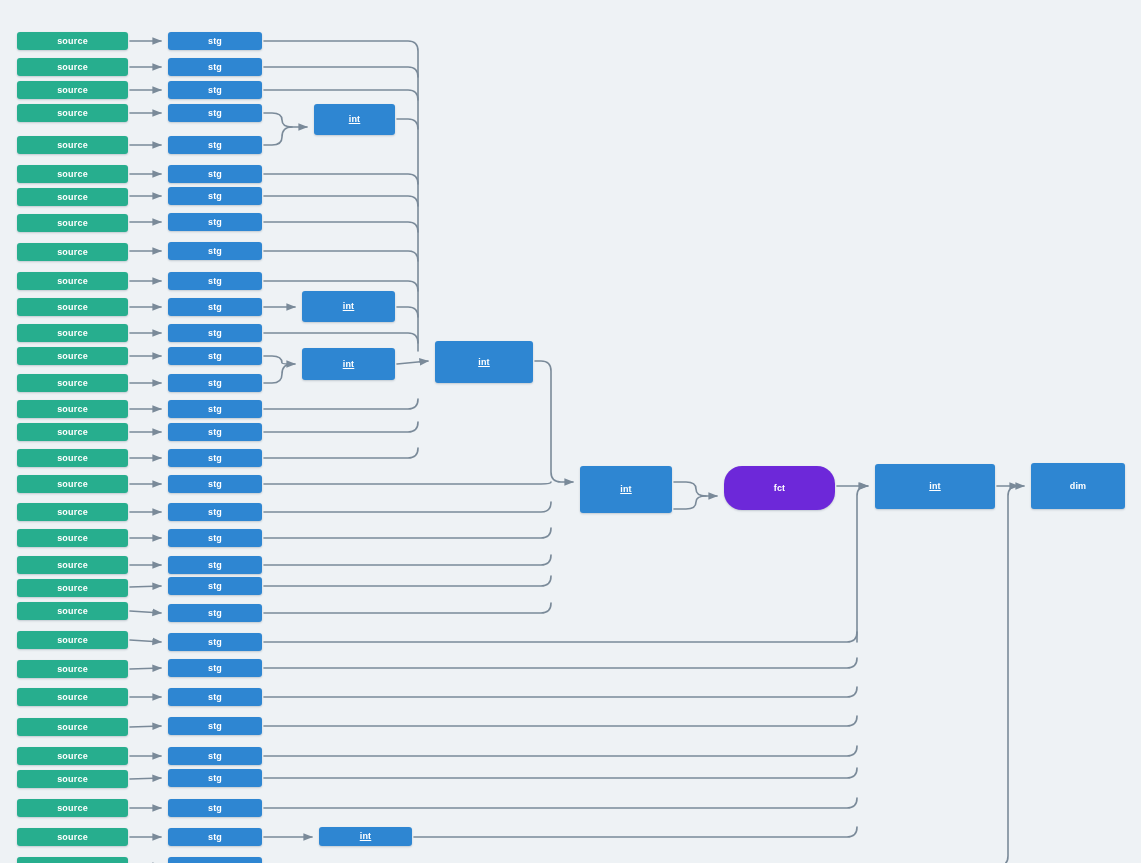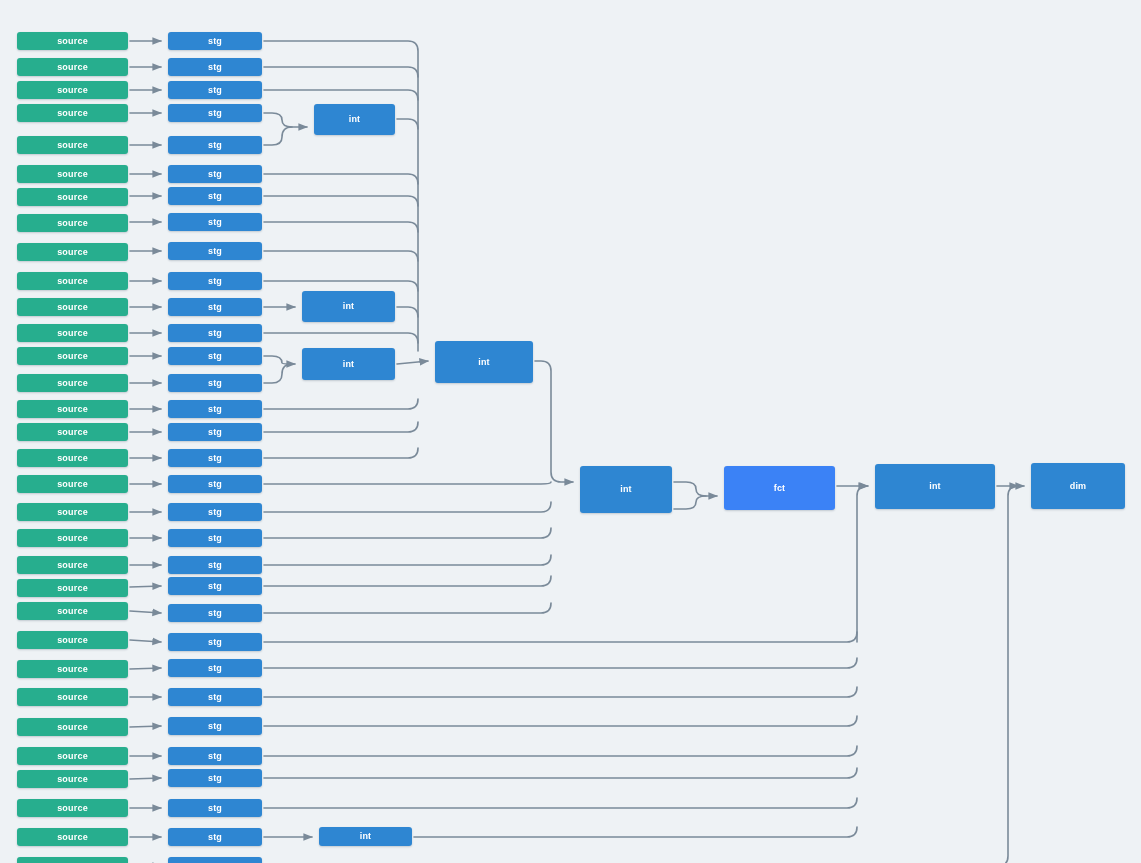--- a/index.html
+++ b/index.html
@@ -37,22 +37,22 @@
     color: #ffffff;
     font-size: 9px;
     font-weight: bold;
     letter-spacing: 0.2px;
     line-height: 1;
     box-shadow: 0 1px 2px rgba(40,60,80,0.22);
     user-select: none;
   }
   .node.kind-source { background: #27ae8e; }
   .node.kind-stg    { background: #2e86d2; }
-  .node.kind-int    { background: #2e86d2; }
-  .node.kind-fct    { background: #3b82f6; }
+  .node.kind-int    { background: #2e86d2; text-decoration: underline; }
+  .node.kind-fct    { background: #6d28d9; border-radius: 18px; }
   .node.kind-dim    { background: #2e86d2; }
   .node-label {
     pointer-events: none;
   }
 </style>
 </head>
 <body>
 
 <div id="canvas" style="width: 1141px; height: 863px; background: rgb(238, 242, 245);">
   <svg id="edge-layer" viewBox="0 0 1141 863" xmlns="http://www.w3.org/2000/svg">

